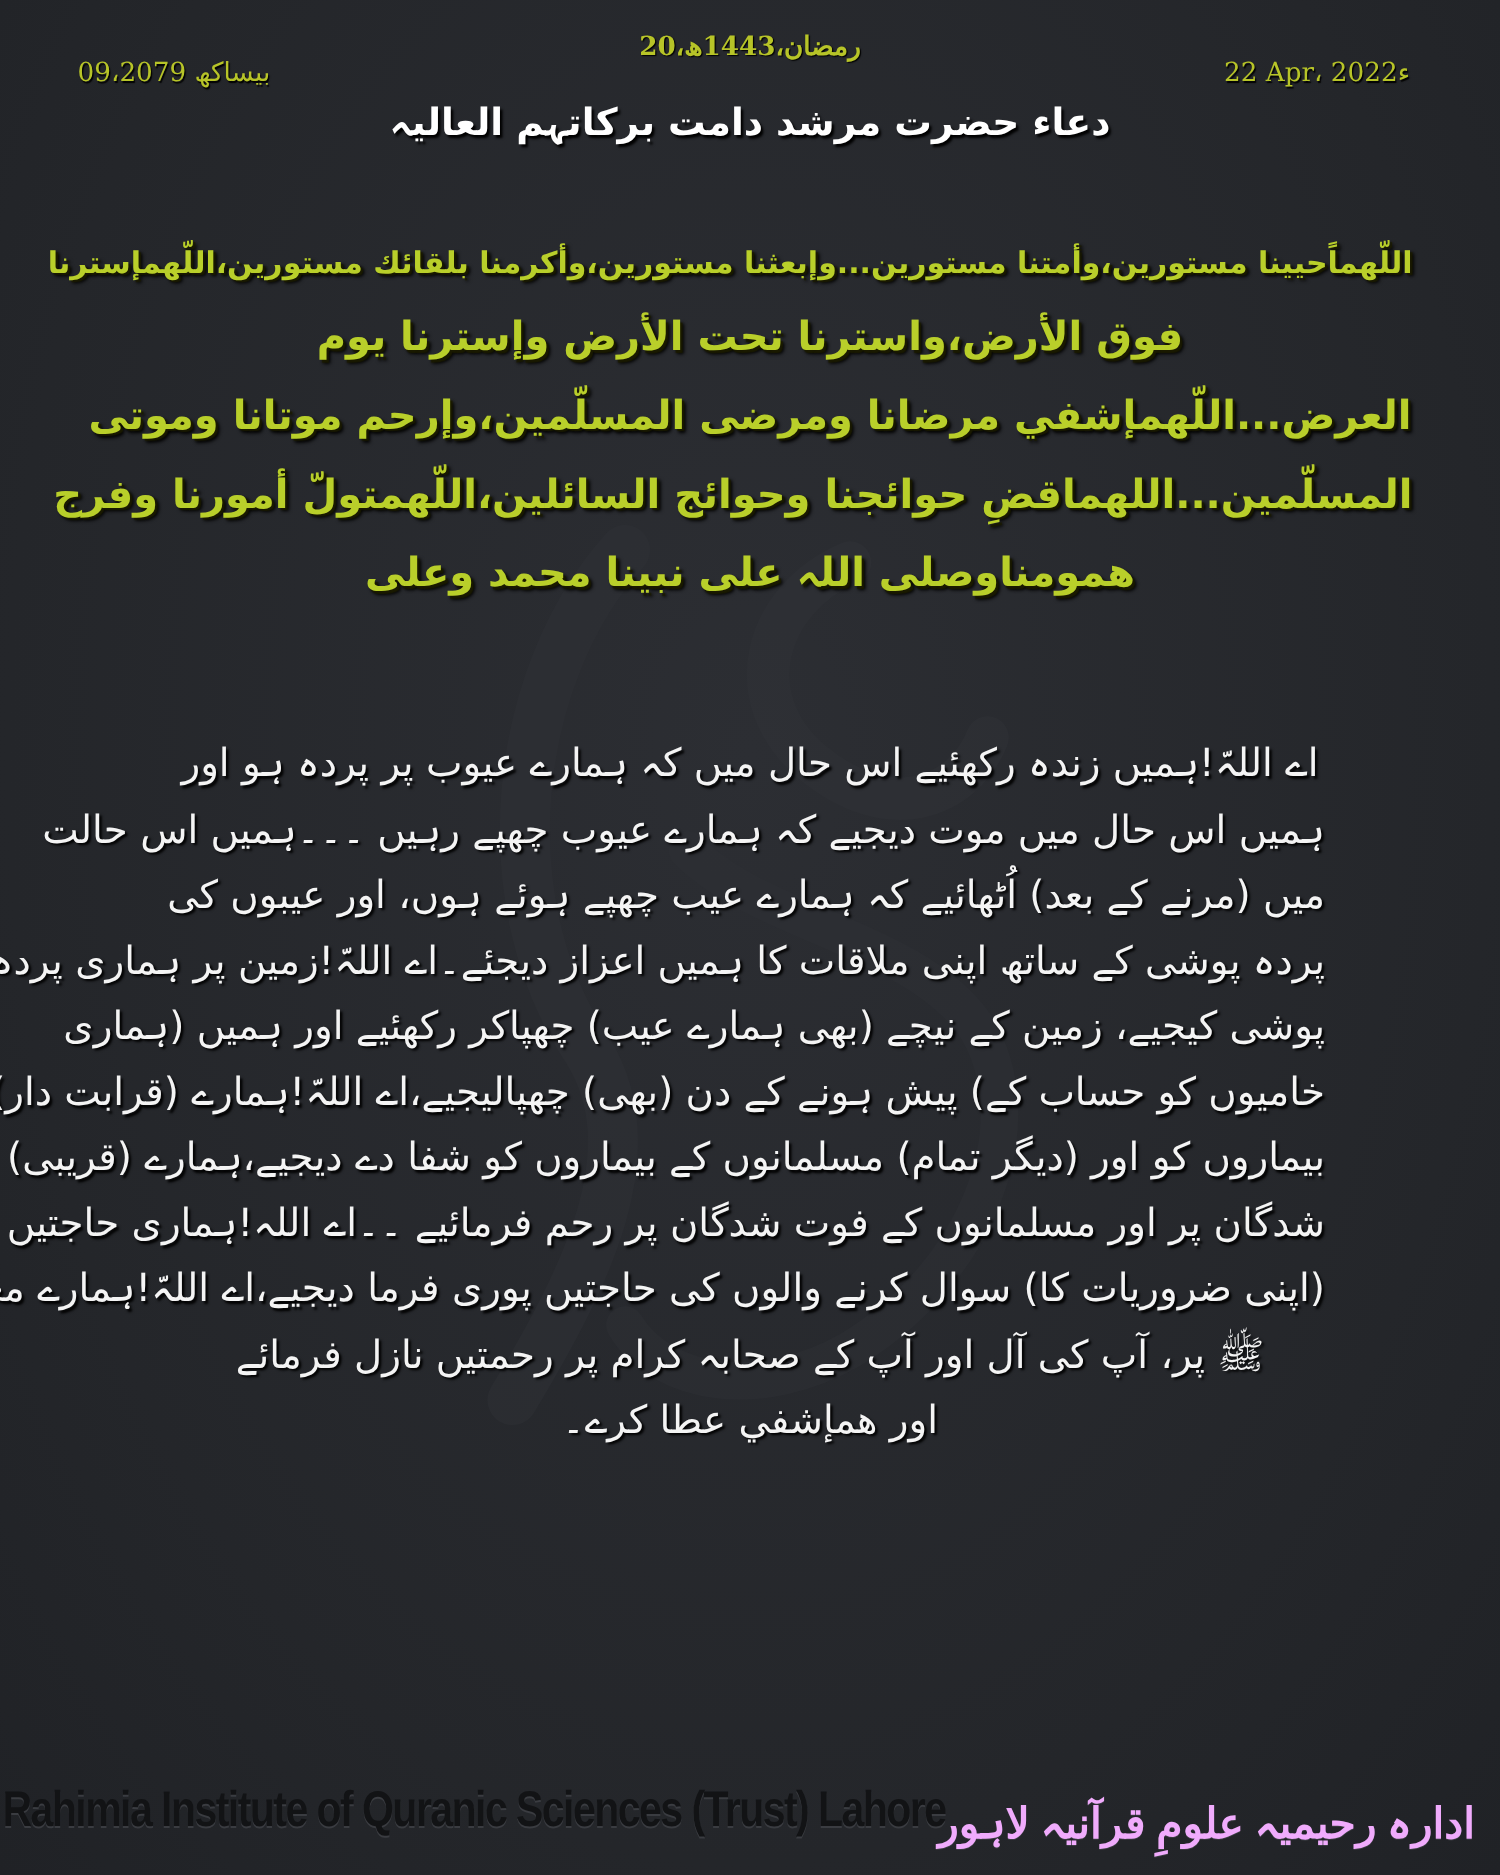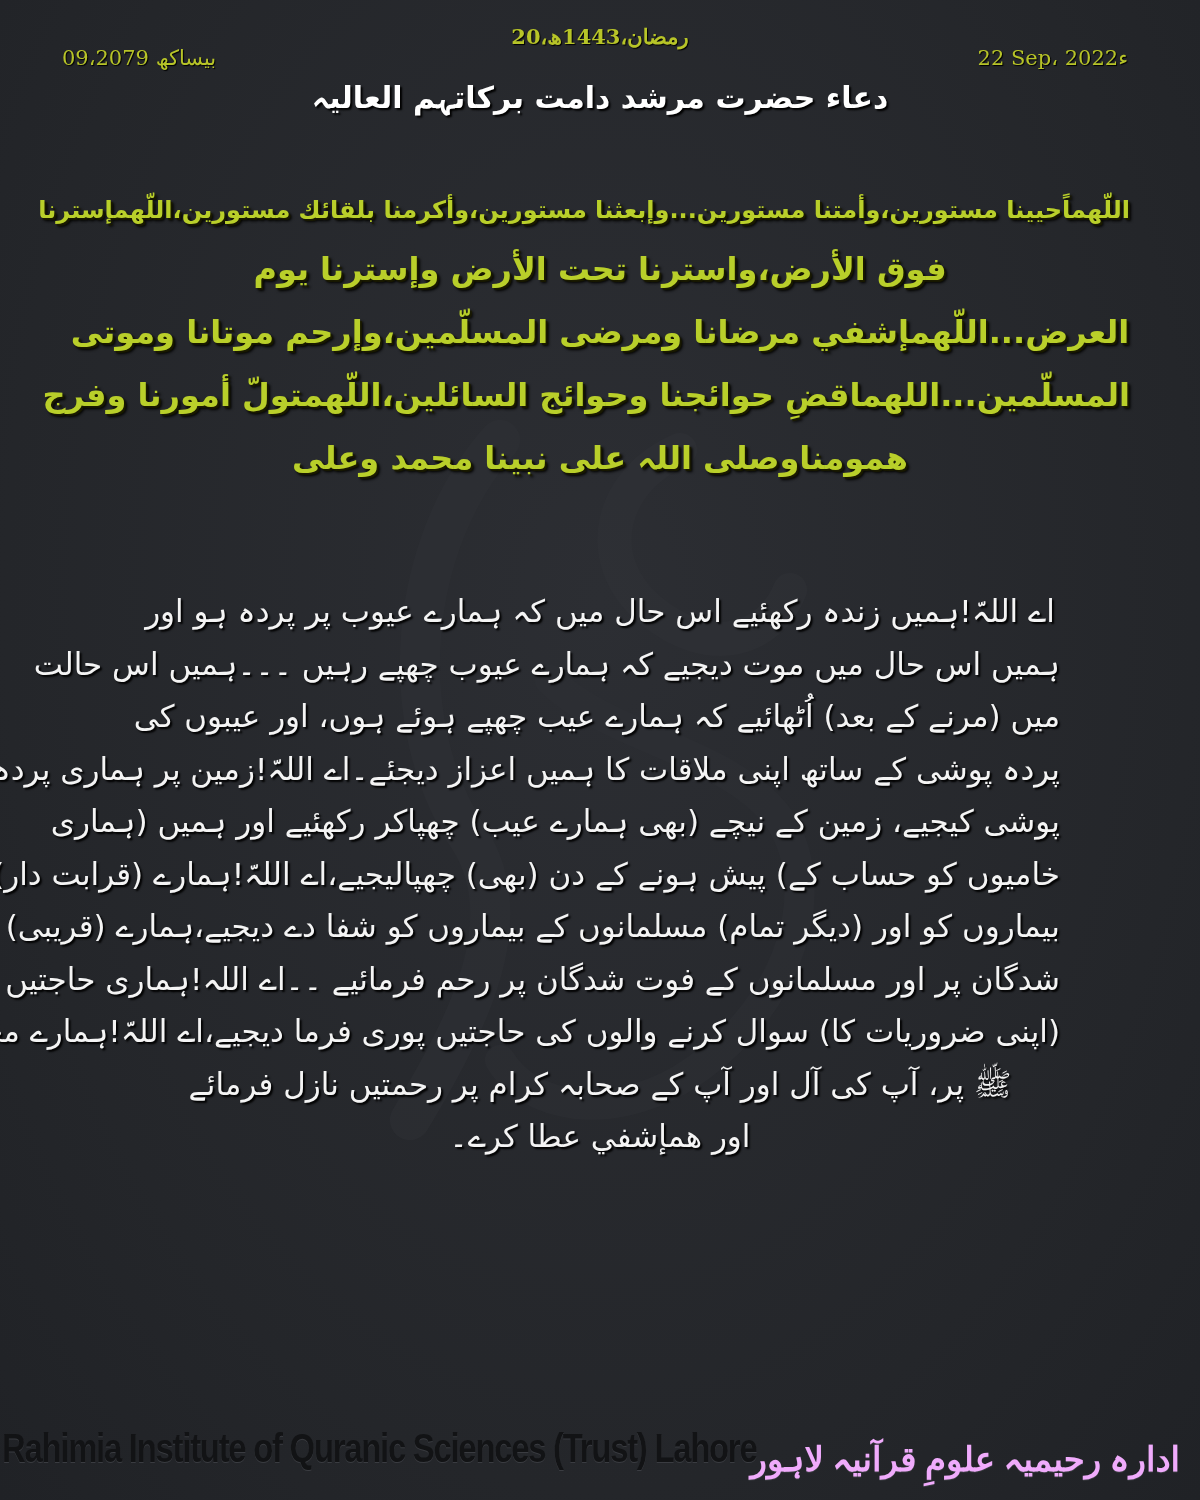--- a/index.html
+++ b/index.html
@@ -61,21 +61,21 @@
 <body>
 
 <svg class="watermark" viewBox="0 0 500 720">
   <path d="M150 20 C 60 120, 40 300, 120 420 C 170 500, 120 600, 60 700" stroke="#2f3136" stroke-width="40" fill="none" stroke-linecap="round"></path>
   <path d="M330 30 C 260 60, 240 140, 300 190 C 360 240, 420 220, 440 170" stroke="#303237" stroke-width="34" fill="none" stroke-linecap="round"></path>
   <path d="M200 260 C 260 320, 380 330, 430 400 C 480 480, 430 600, 330 660 C 260 700, 180 690, 150 640" stroke="#2e3035" stroke-width="30" fill="none" stroke-linecap="round"></path>
 </svg>
 
 <div class="top-date" id="hijri">20،رمضان،1443ھ</div>
 <div class="top-date" id="bikrami">09،بیساکھ 2079</div>
-<div class="top-date" id="gregorian">22 Sep، 2022ء</div>
+<div class="top-date" id="gregorian">22 Apr، 2022ء</div>
 
 <div class="title">دعاء حضرت مرشد دامت برکاتہم العالیہ</div>
 
 <div class="arabic-block">
   <span class="arabic-line l0">اللّھماًحیینا مستورین،وأمتنا مستورین...وإبعثنا مستورین،وأکرمنا بلقائك مستورین،اللّھمإسترنا</span>
   <span class="arabic-line big">فوق الأرض،واسترنا تحت الأرض وإسترنا یوم</span>
   <span class="arabic-line big">العرض...اللّھمإشفي مرضانا ومرضی المسلّمین،وإرحم موتانا وموتی</span>
   <span class="arabic-line big">المسلّمین...اللھماقضِ حوائجنا وحوائج السائلین،اللّھمتولّ أمورنا وفرج</span>
   <span class="arabic-line big">ھمومناوصلی اللہ علی نبینا محمد وعلی</span>
 </div>

